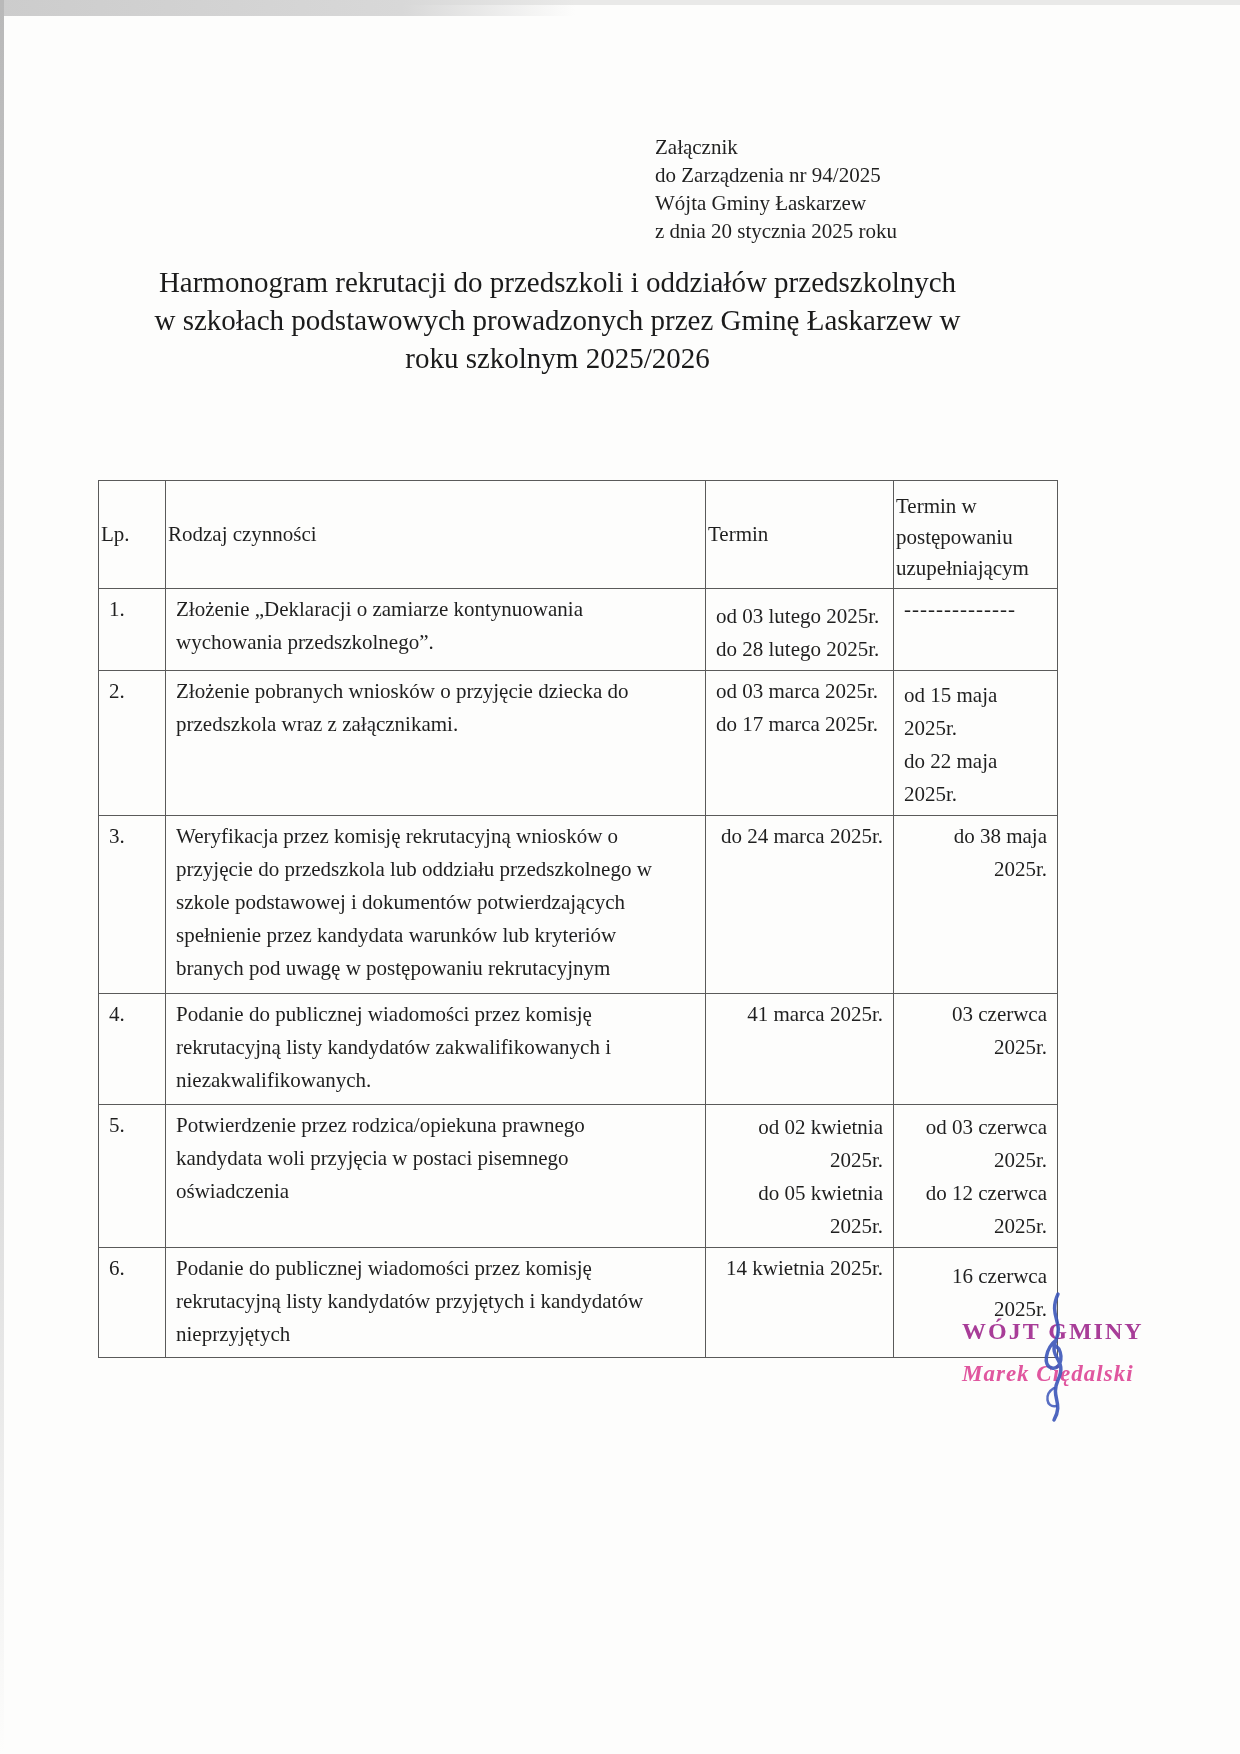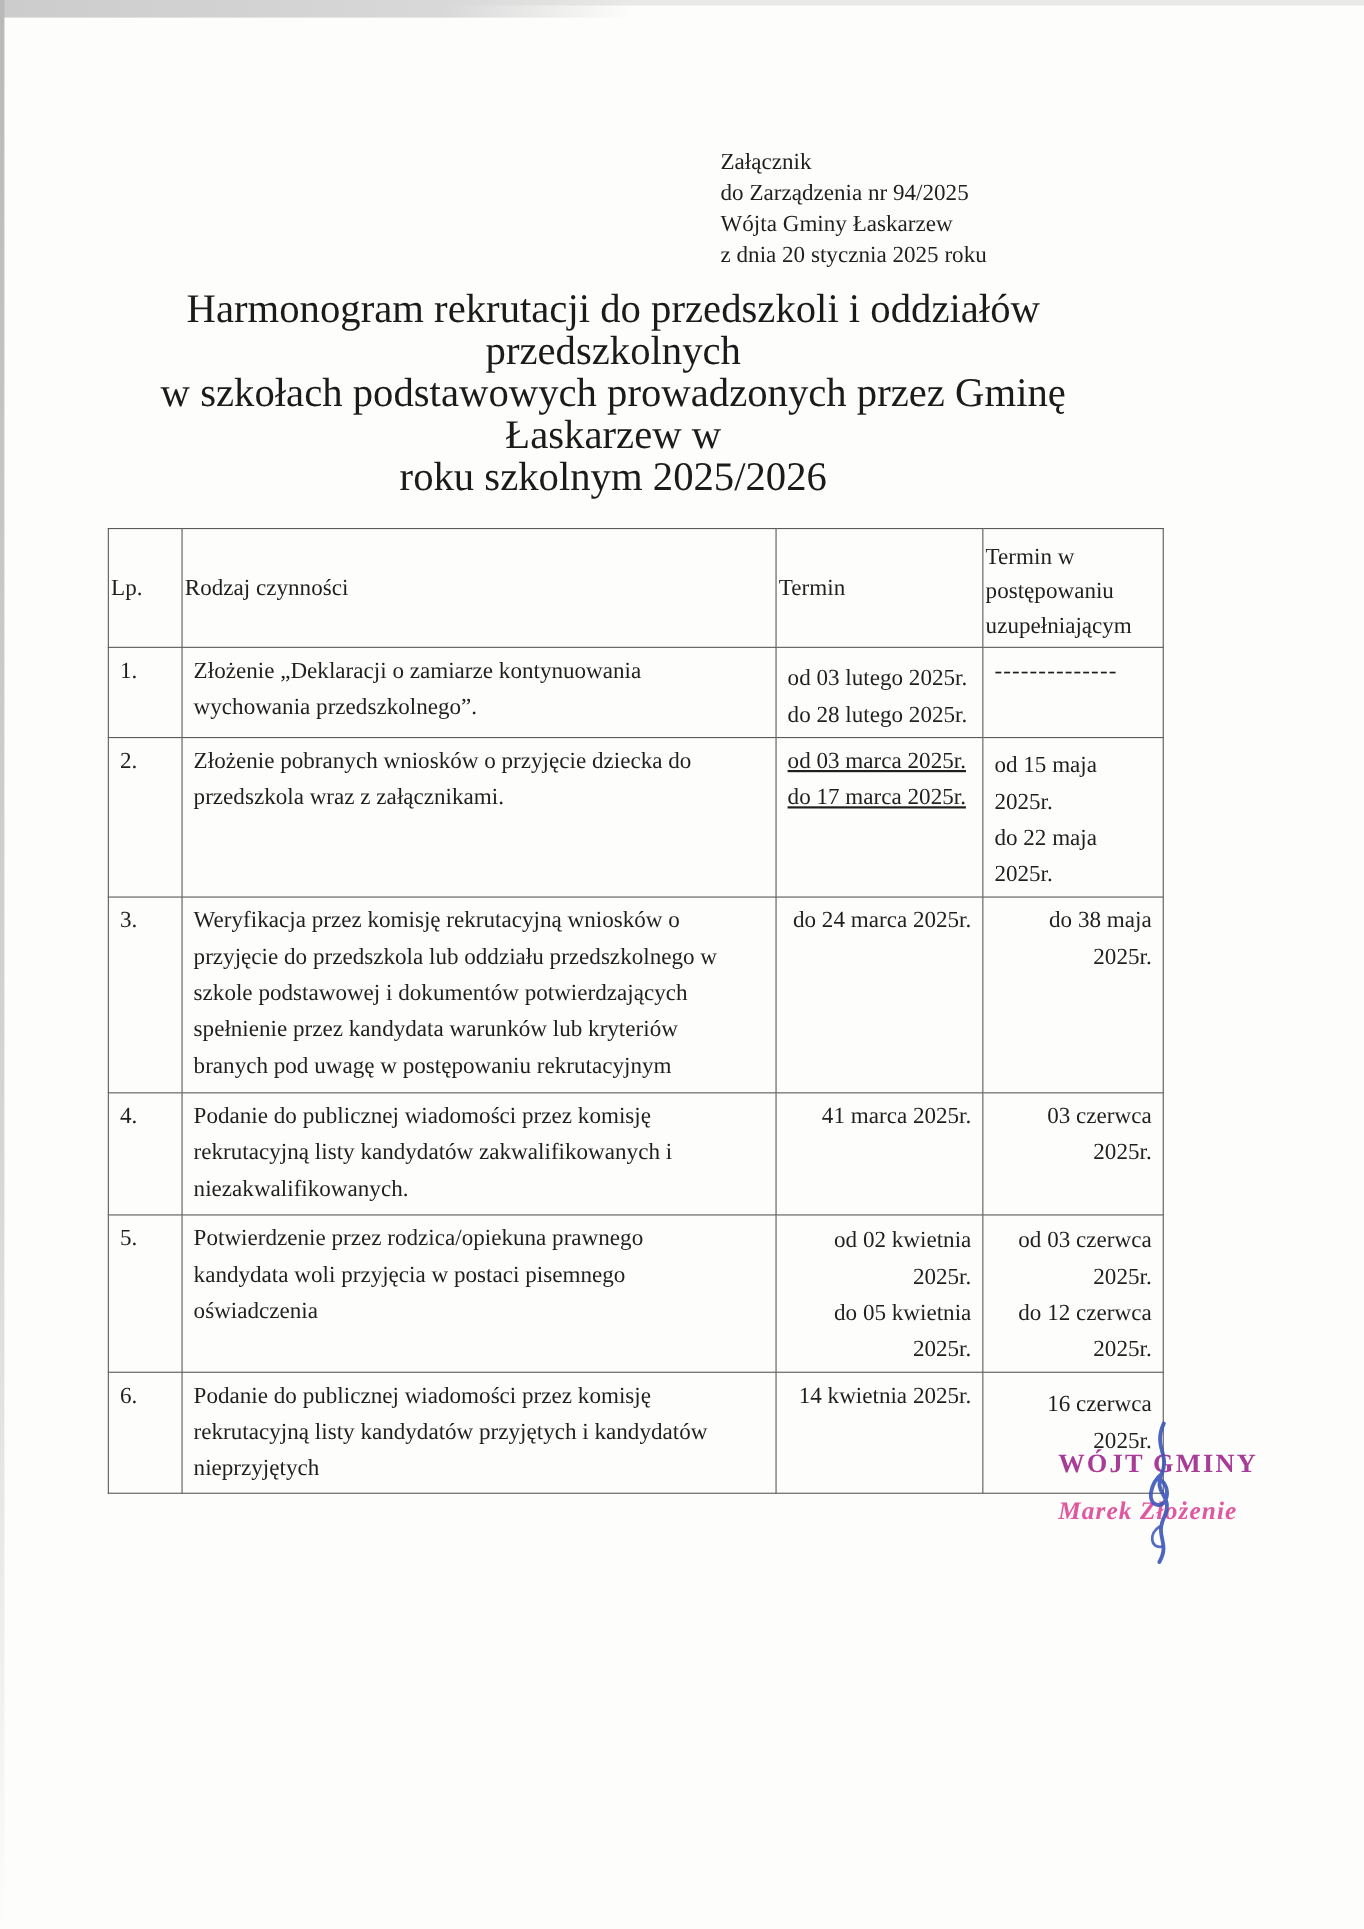--- a/index.html
+++ b/index.html
@@ -17,41 +17,41 @@
   .scan-left{position:absolute;left:0;top:0;width:4px;height:1754px;
     background:linear-gradient(to bottom,#b9b9b9,#d6d6d6 60%,rgba(214,214,214,0));}
   
   .corner-note{
     position:absolute;left:655px;top:133px;
     font-size:21px;line-height:28px;white-space:pre-line;color:#1f1f1f;
   }
   
   .doc-title{
     position:absolute;left:100px;top:263px;width:915px;
-    font-size:37px;line-height:38px;text-align:center;white-space:pre-line;color:#1b1b1b;
+    font-size:29px;line-height:38px;text-align:center;white-space:pre-line;color:#1b1b1b;
   }
   
   table.sched{
     position:absolute;left:98px;top:480px;width:959px;
     border-collapse:collapse;table-layout:fixed;
     font-size:21px;color:#1f1f1f;
   }
   table.sched td{
     border:1px solid #5a5a5a;
     line-height:33px;
     padding:4px 10px;
     vertical-align:top;
     white-space:pre-line;
     overflow:hidden;
   }
   td.lp{ text-align:left; padding-left:13px; padding-top:6px; }
   td.act{ padding-left:14px; padding-top:6px; }
   td.ctr{ text-align:right; }
   td.vmid{ vertical-align:middle; }
-  td.vbot{ vertical-align:bottom; padding-bottom:10px;text-decoration:underline; }
+  td.vbot{ vertical-align:bottom; padding-bottom:10px; }
   tr.hdr td{ text-align:left; vertical-align:middle; padding:4px 2px; }
   tr.hdr td.h-uzup{ line-height:31px; padding-top:10px; }
   .rh-h{height:100px;} .rh-1{height:72px;} .rh-2{height:123px;}
   .rh-3{height:178px;} .rh-4{height:111px;} .rh-5{height:120px;} .rh-6{height:110px;}
   td.dashes{ letter-spacing:1px; padding-top:8px; }
   
   .stamp{
     position:absolute;left:962px;top:1318px;width:220px;
   }
   .stamp-line1{
@@ -164,19 +164,19 @@
 nieprzyjętych</td>
       <td class="ctr vmid">14 kwietnia 2025r.</td>
       <td class="ctr" style="padding-top:12px">16 czerwca
 2025r.</td>
     </tr>
   </tbody>
 </table>
 
 <div class="stamp">
   <div class="stamp-line1">WÓJT GMINY</div>
-  <div class="stamp-line2">Marek Złożenie</div>
+  <div class="stamp-line2">Marek Ciędalski</div>
 </div>
 <svg class="signature-svg" viewBox="0 0 72 140">
   <path d="M40,6 C30,28 46,34 38,52 C30,72 50,70 40,92 C32,110 46,114 36,132
            M38,52 C28,60 24,78 34,80 C44,82 46,64 38,58" fill="none" stroke="#3b55b8" stroke-width="3.5" stroke-linecap="round" opacity="0.9"></path>
   <path d="M36,100 C26,106 28,120 38,118" fill="none" stroke="#3b55b8" stroke-width="2.5" stroke-linecap="round" opacity="0.85"></path>
 </svg>
 
 </body></html>

